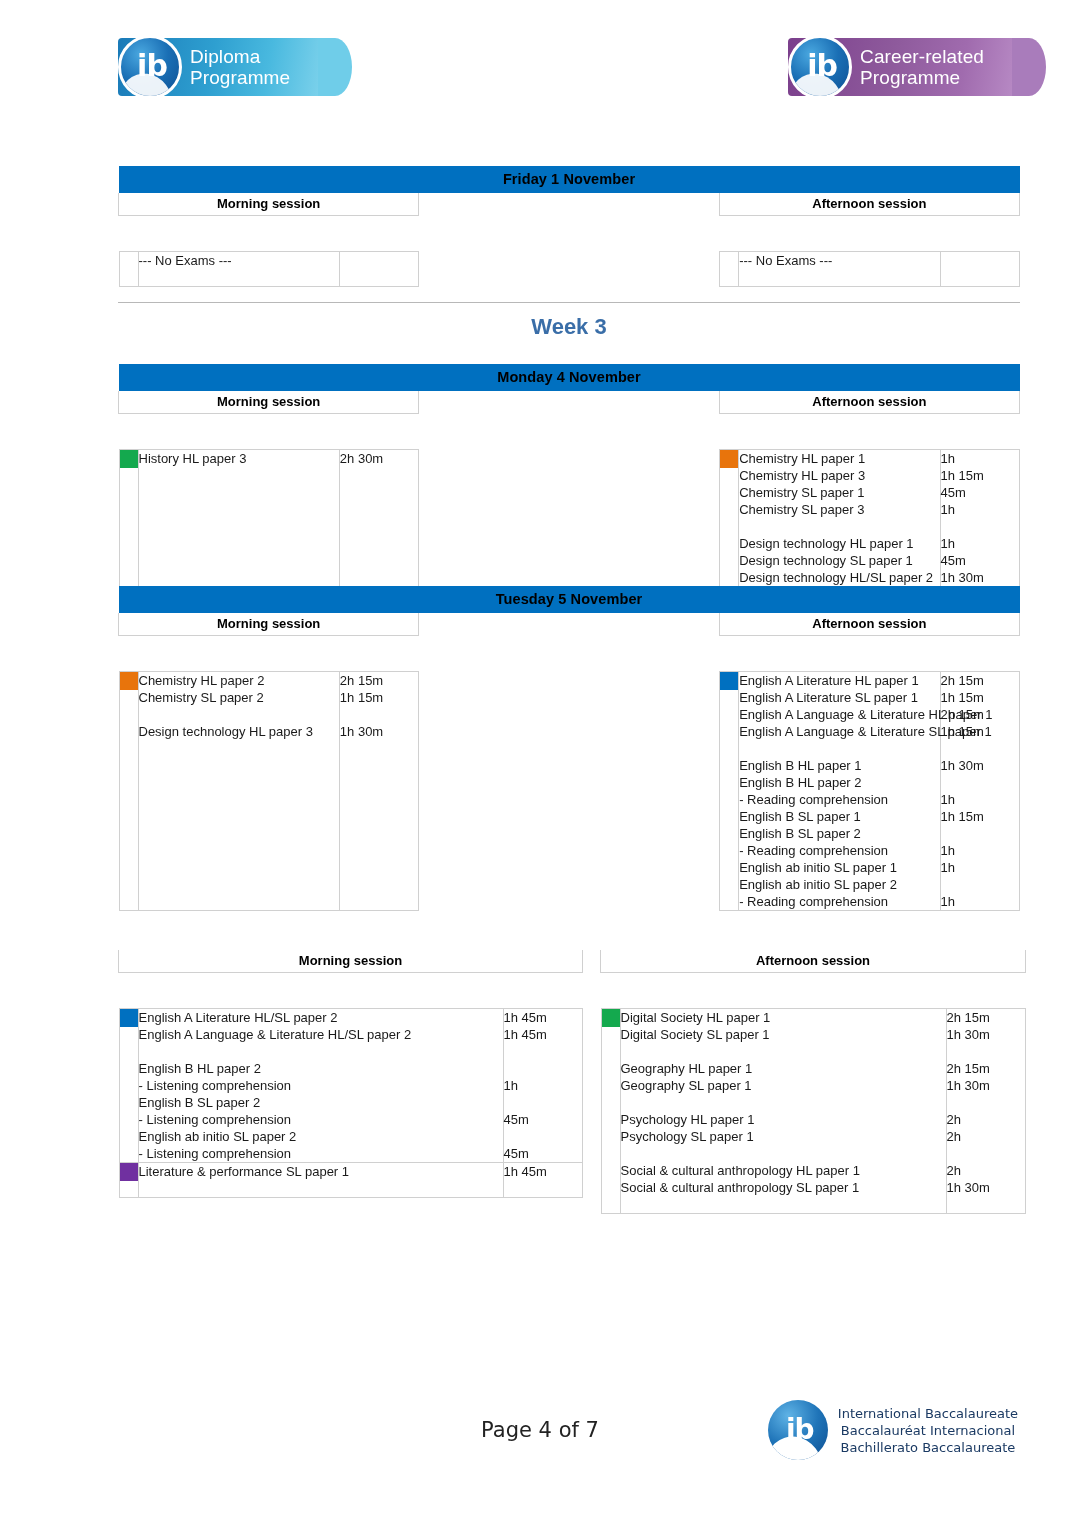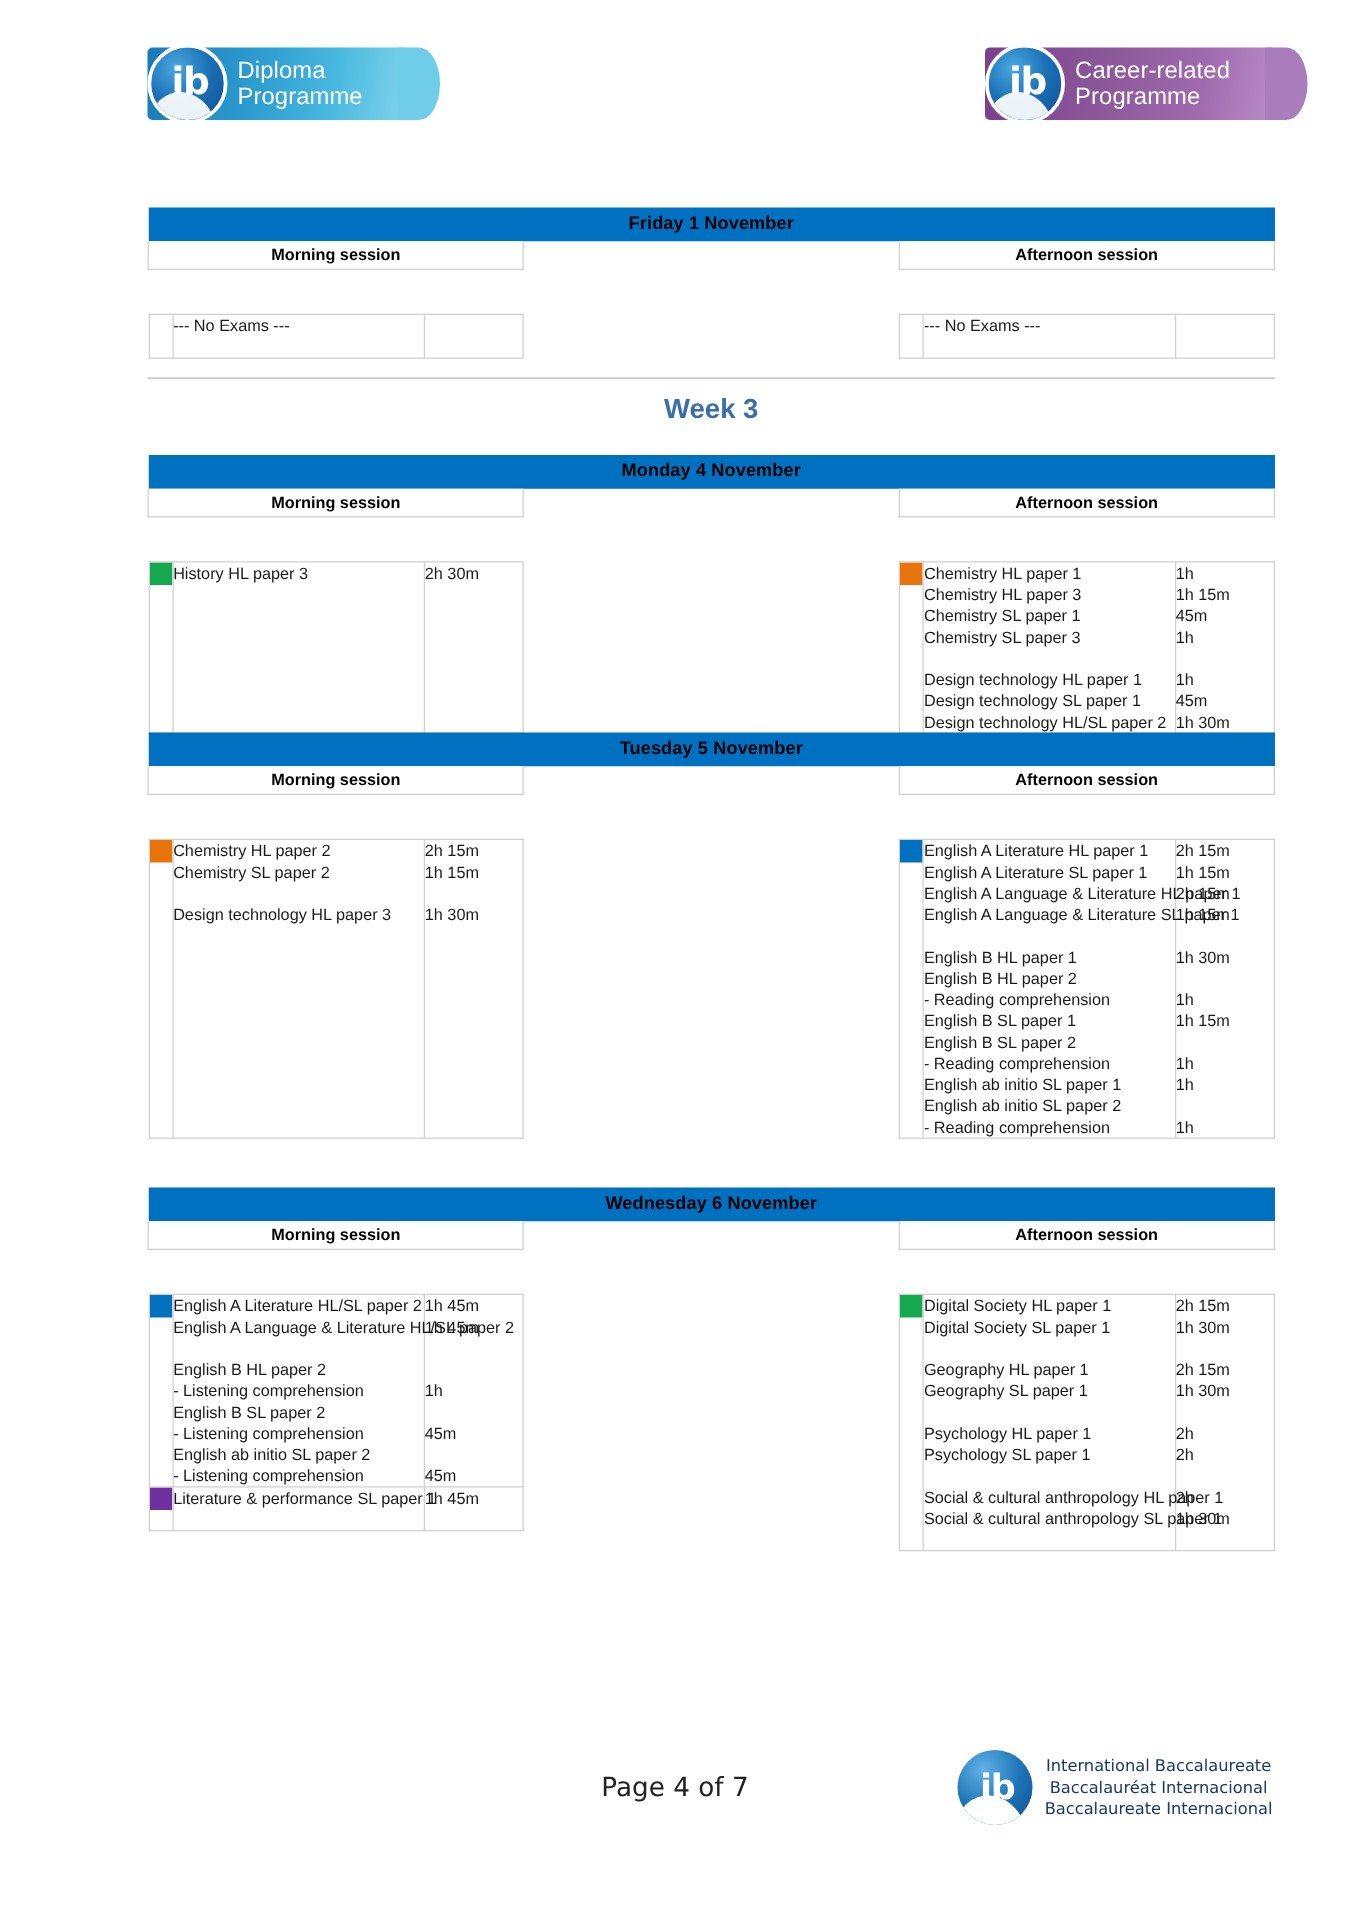--- a/index.html
+++ b/index.html
@@ -533,23 +533,20 @@
                   </tr>
                 </tbody>
               </table>
             </td>
           </tr>
         </tbody>
       </table>
       <table class="day-table" style="top:950px">
         <tbody>
           <tr>
-            <td class="day-header" colspan="3" style="background: rgb(0, 112, 192);">Wednesday 6 November</td>
-          </tr>
-          <tr>
             <td class="sess-header" style="width:463px">Morning session</td>
             <td class="gap-col"></td>
             <td class="sess-header" style="width:424px">Afternoon session</td>
           </tr>
           <tr style="vertical-align:top">
             <td style="padding:0;border:none">
               <table class="grid">
                 <tbody>
                   <tr>
                     <td class="colorbar">
@@ -646,18 +643,18 @@
 
   <div class="footer">
     <div class="page-number">Page 4 of 7</div>
     <div class="footer-logo">
       <div class="footer-mark">
         <span>ib</span>
       </div>
       <div class="footer-words">
         <div>International Baccalaureate</div>
         <div>Baccalauréat Internacional</div>
-        <div>Baccalaureate Internacional</div>
+        <div>Bachillerato Baccalaureate</div>
       </div>
     </div>
   </div>
 
 </div>
 
 </body></html>

